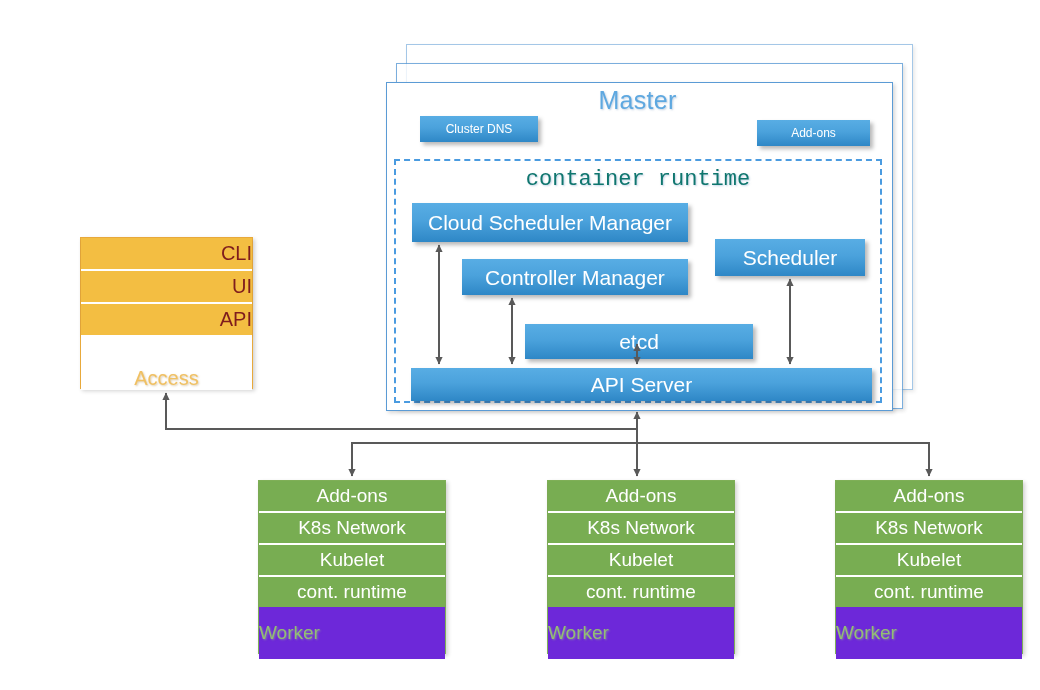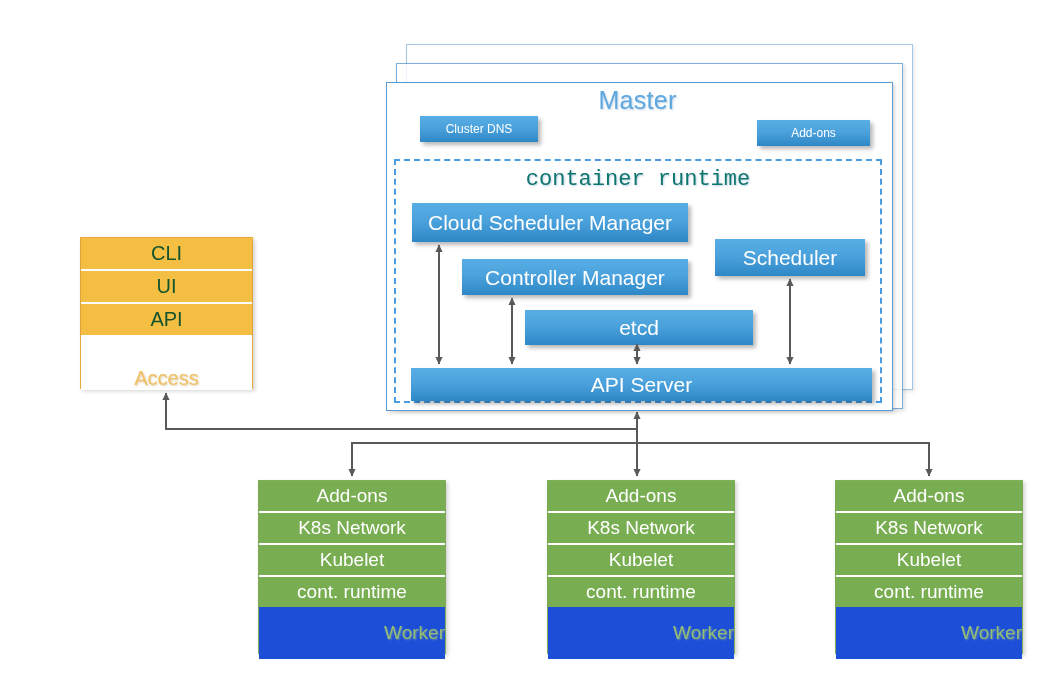--- a/index.html
+++ b/index.html
@@ -70,25 +70,25 @@
   .bluebox.small { font-size: 12px; }
 
   
   .orange-outer {
     border: 1px solid #E8A93B;
     background: #ffffff;
     box-shadow: 2px 2px 4px rgba(0,0,0,0.18);
   }
   .orange-cell {
     background: #F3BE42;
-    color: #14532d;
+    color: #7f1d1d;
     font-size: 20px;
     display: flex;
     align-items: center;
-    justify-content: center;
+    justify-content: flex-end;
     border-bottom: 2px solid #ffffff;
     box-shadow: 0 2px 2px rgba(0,0,0,0.10);
     white-space: nowrap;
   }
   .orange-foot {
     color: #F0C062;
     font-size: 20px;
     display: flex;
     align-items: flex-end;
     justify-content: center;
@@ -112,23 +112,23 @@
     justify-content: center;
     border-bottom: 2px solid #ffffff;
     box-shadow: 0 2px 2px rgba(0,0,0,0.10);
     white-space: nowrap;
   }
   .worker-foot {
     color: #93BE74;
     font-size: 19px;
     display: flex;
     align-items: center;
-    justify-content: flex-end;
+    justify-content: flex-start;
     text-shadow: 1px 1px 2px rgba(150,180,140,0.55);
-    background: #1d4ed8;
+    background: #6d28d9;
     white-space: nowrap;
   }
 
   
   #wires { position: absolute; inset: 0; pointer-events: none; }
 </style>
 </head>
 <body>
 
 <div id="canvas">
@@ -154,21 +154,21 @@
   </div>
 
   <div class="abs bluebox big" style="left:462px; top:259px; width:226px; height:36px;">
     <span class="lbl">Controller Manager</span>
   </div>
 
   <div class="abs bluebox big" style="left:715px; top:239px; width:150px; height:37px;">
     <span class="lbl">Scheduler</span>
   </div>
 
-  <div class="abs bluebox big" style="left:525px; top:310px; width:228px; height:35px;">
+  <div class="abs bluebox big" style="left:525px; top:324px; width:228px; height:35px;">
     <span class="lbl">etcd</span>
   </div>
 
   <div class="abs bluebox big" style="left:411px; top:368px; width:461px; height:33px;">
     <span class="lbl">API Server</span>
   </div>
 
   <div class="abs orange-outer" style="left:80px; top:237px; width:173px; height:152px;">
     <div class="orange-cell" style="height:31px;">
       <span>CLI</span>

